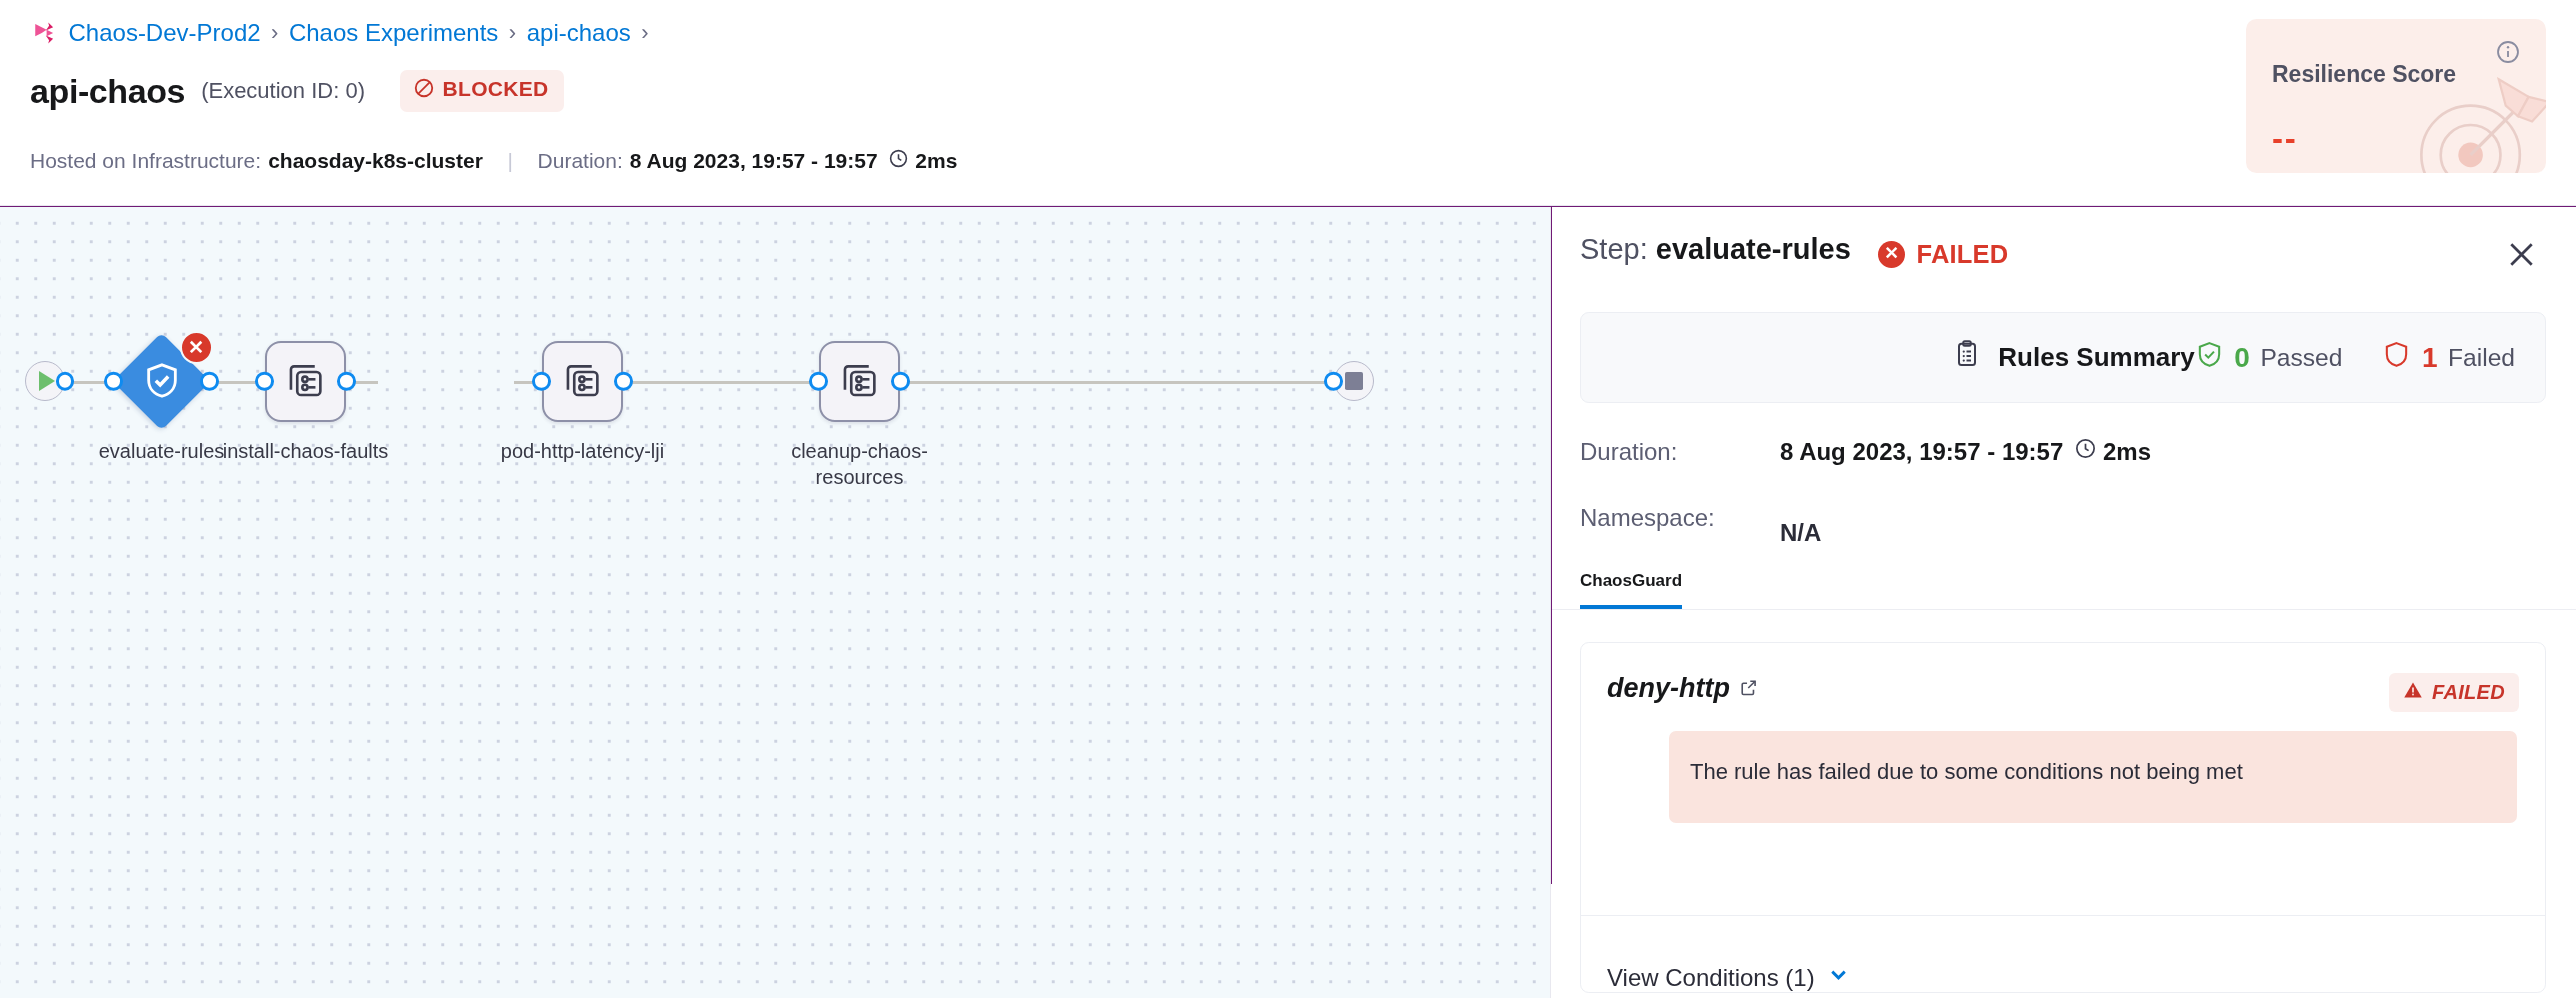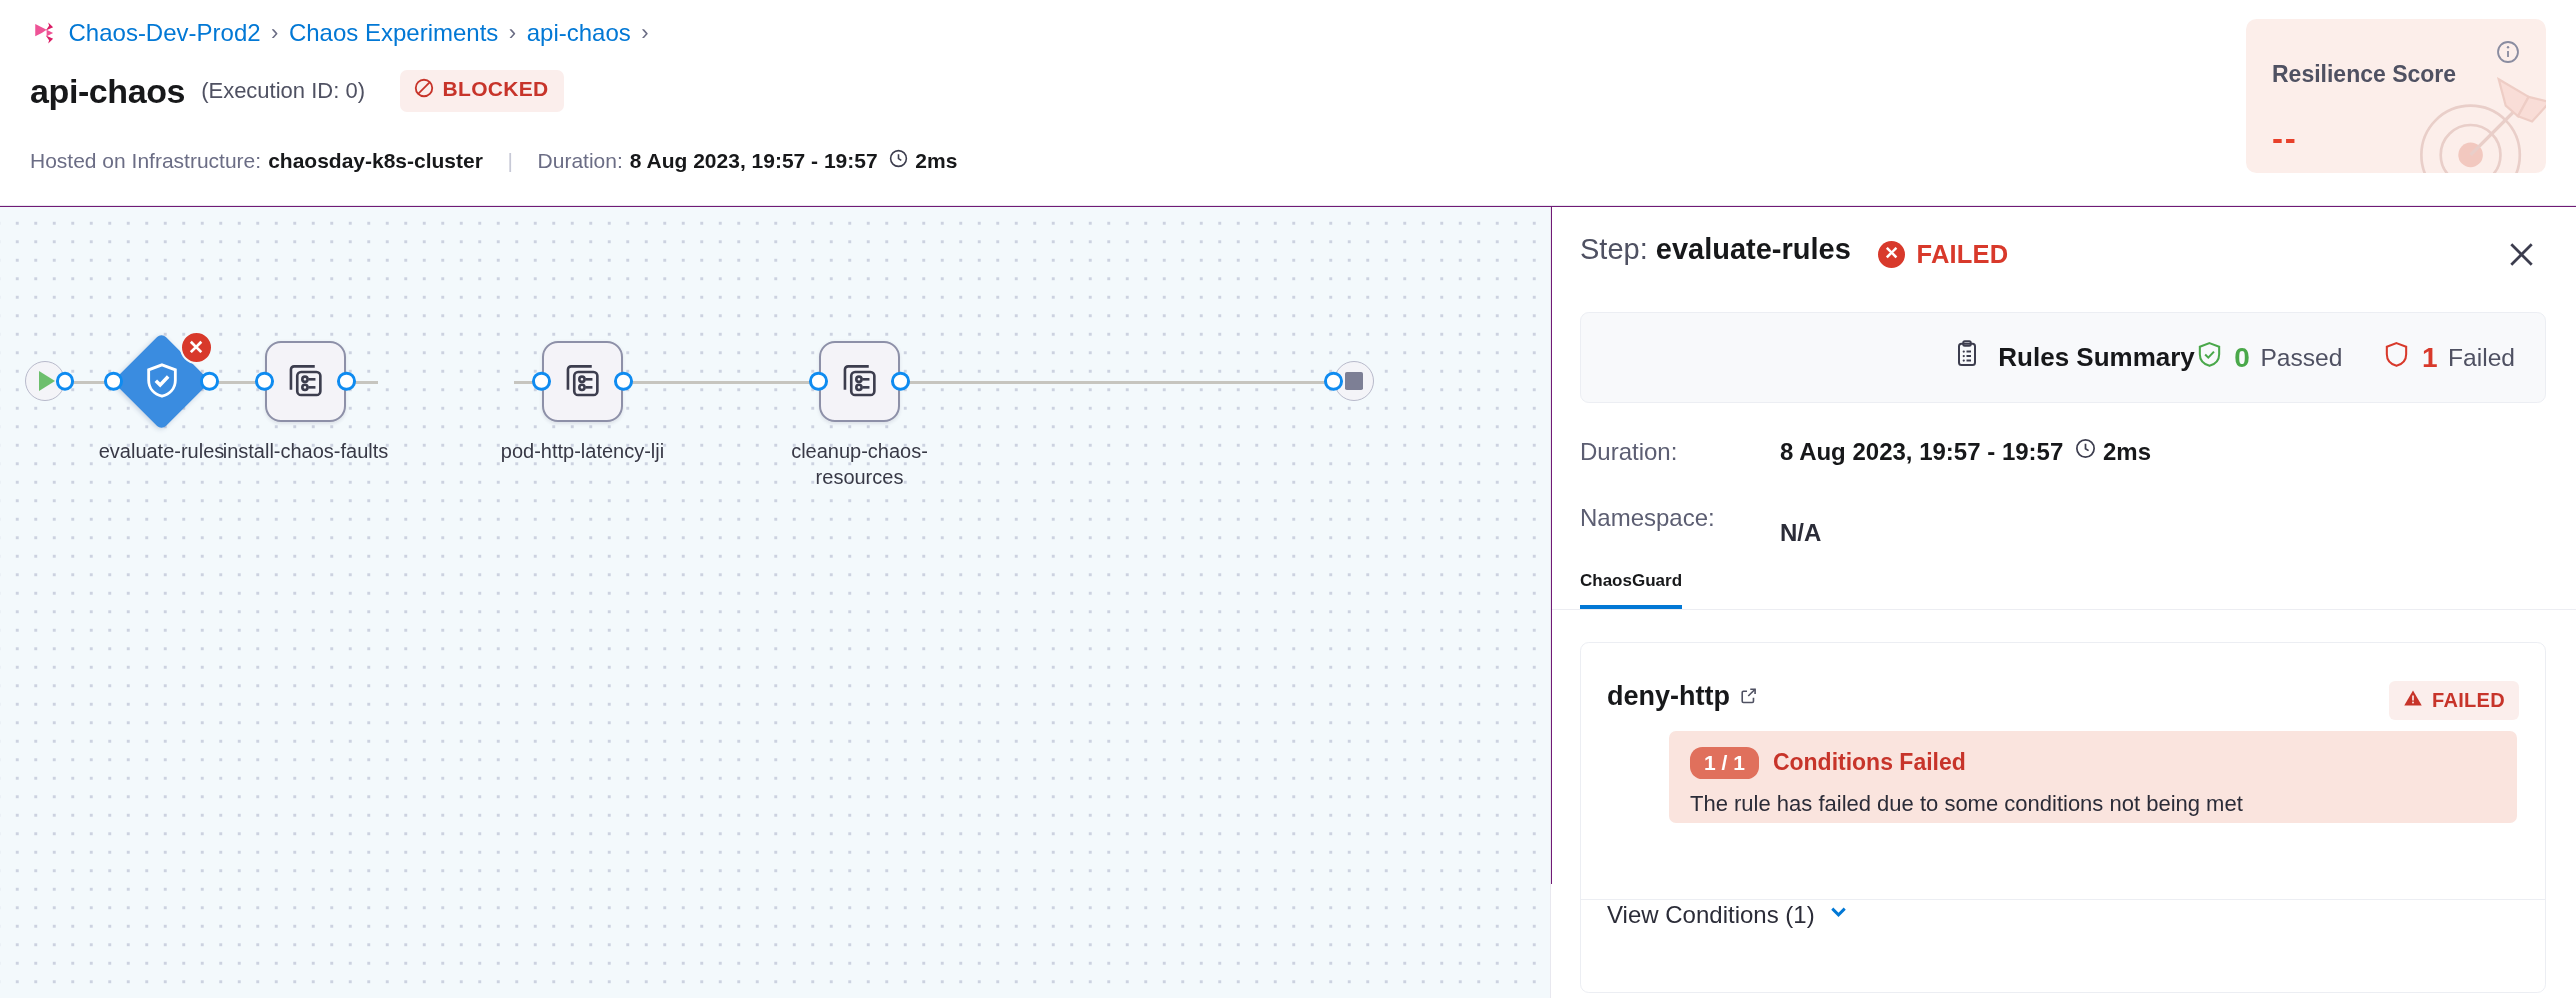--- a/index.html
+++ b/index.html
@@ -163,21 +163,21 @@
   .tab {
     position: absolute; left: 28px; bottom: 0;
     font-size: 17px; font-weight: bold; color: #17181a;
     padding-bottom: 14px; border-bottom: 4.4px solid #0278d5; cursor: pointer;
   }
 
   .rule-card {
     position: absolute; left: 28px; top: 435px; width: 966px; height: 351px;
     background: #fff; border: 1.8px solid #eceef3; border-radius: 8.8px;
   }
-  .rule-head { position: absolute; left: 0; top: 12px; width: 100%; height: 91px; }
+  .rule-head { position: absolute; left: 0; top: 4px; width: 100%; height: 91px; font-style: italic; }
   .rule-name {
     position: absolute; left: 26px; top: 26px;
     font-size: 27px; font-weight: bold; color: #17181a;
     display: flex; align-items: center; gap: 8.8px; cursor: pointer;
   }
   .badge-failed {
     position: absolute; right: 26px; top: 26px;
     display: inline-flex; align-items: center; gap: 8.8px;
     background: #fbeeec; color: #c7342a; border-radius: 6.2px;
     padding: 7px 14px; font-size: 20px; font-weight: bold; letter-spacing: 0.3px;
@@ -187,22 +187,22 @@
     background: #fae4de; border-radius: 7px; padding: 16px 21px;
   }
   .cond-top { display: flex; align-items: center; gap: 14px; }
   .cond-pill {
     background: #e0705c; color: #fff; border-radius: 12.3px;
     padding: 3.5px 14px 4.4px; font-size: 21px; font-weight: bold;
   }
   .cond-label { color: #c7342a; font-size: 23px; font-weight: bold; }
   .cond-desc { margin-top: 12.3px; font-size: 22px; color: #2b2c38; }
   .rule-footer {
-    position: absolute; left: 0; bottom: 16px; width: 100%; height: 77px;
-    border-top: 1.8px solid #eceef3; display: flex; align-items: flex-start;
+    position: absolute; left: 0; bottom: 0; width: 100%; height: 77px;
+    border-top: 1.8px solid #eceef3; display: flex; align-items: flex-end;
   }
   .view-cond {
     margin-left: 26px; display: flex; align-items: center; gap: 12.3px;
     font-size: 24px; color: #2b2c38; cursor: pointer;
   }
   .chev { color: #0278d5; }
 </style>
 </head>
 <body>
 
@@ -469,24 +469,20 @@
               <path d="M12 3 L22.5 21 H1.5 Z"></path>
               <rect x="11" y="9" width="2" height="6" fill="#fbeeec"></rect>
               <rect x="11" y="16.4" width="2" height="2" fill="#fbeeec"></rect>
             </svg>
           </span>
           <span>FAILED</span>
         </span>
       </div>
 
       <div class="cond-box">
-        <div class="cond-top">
-          <span class="cond-pill">1 / 1</span>
-          <span class="cond-label">Conditions Failed</span>
-        </div>
         <div class="cond-desc">The rule has failed due to some conditions not being met</div>
       </div>
 
       <div class="rule-footer">
         <span class="view-cond">
           <span>View Conditions (1)</span>
           <span class="chev">
             <svg width="23" height="23" viewBox="0 0 24 24" fill="none" stroke="#0278d5" stroke-width="3">
               <path d="M5.5 9 L12 15.5 L18.5 9"></path>
             </svg>

